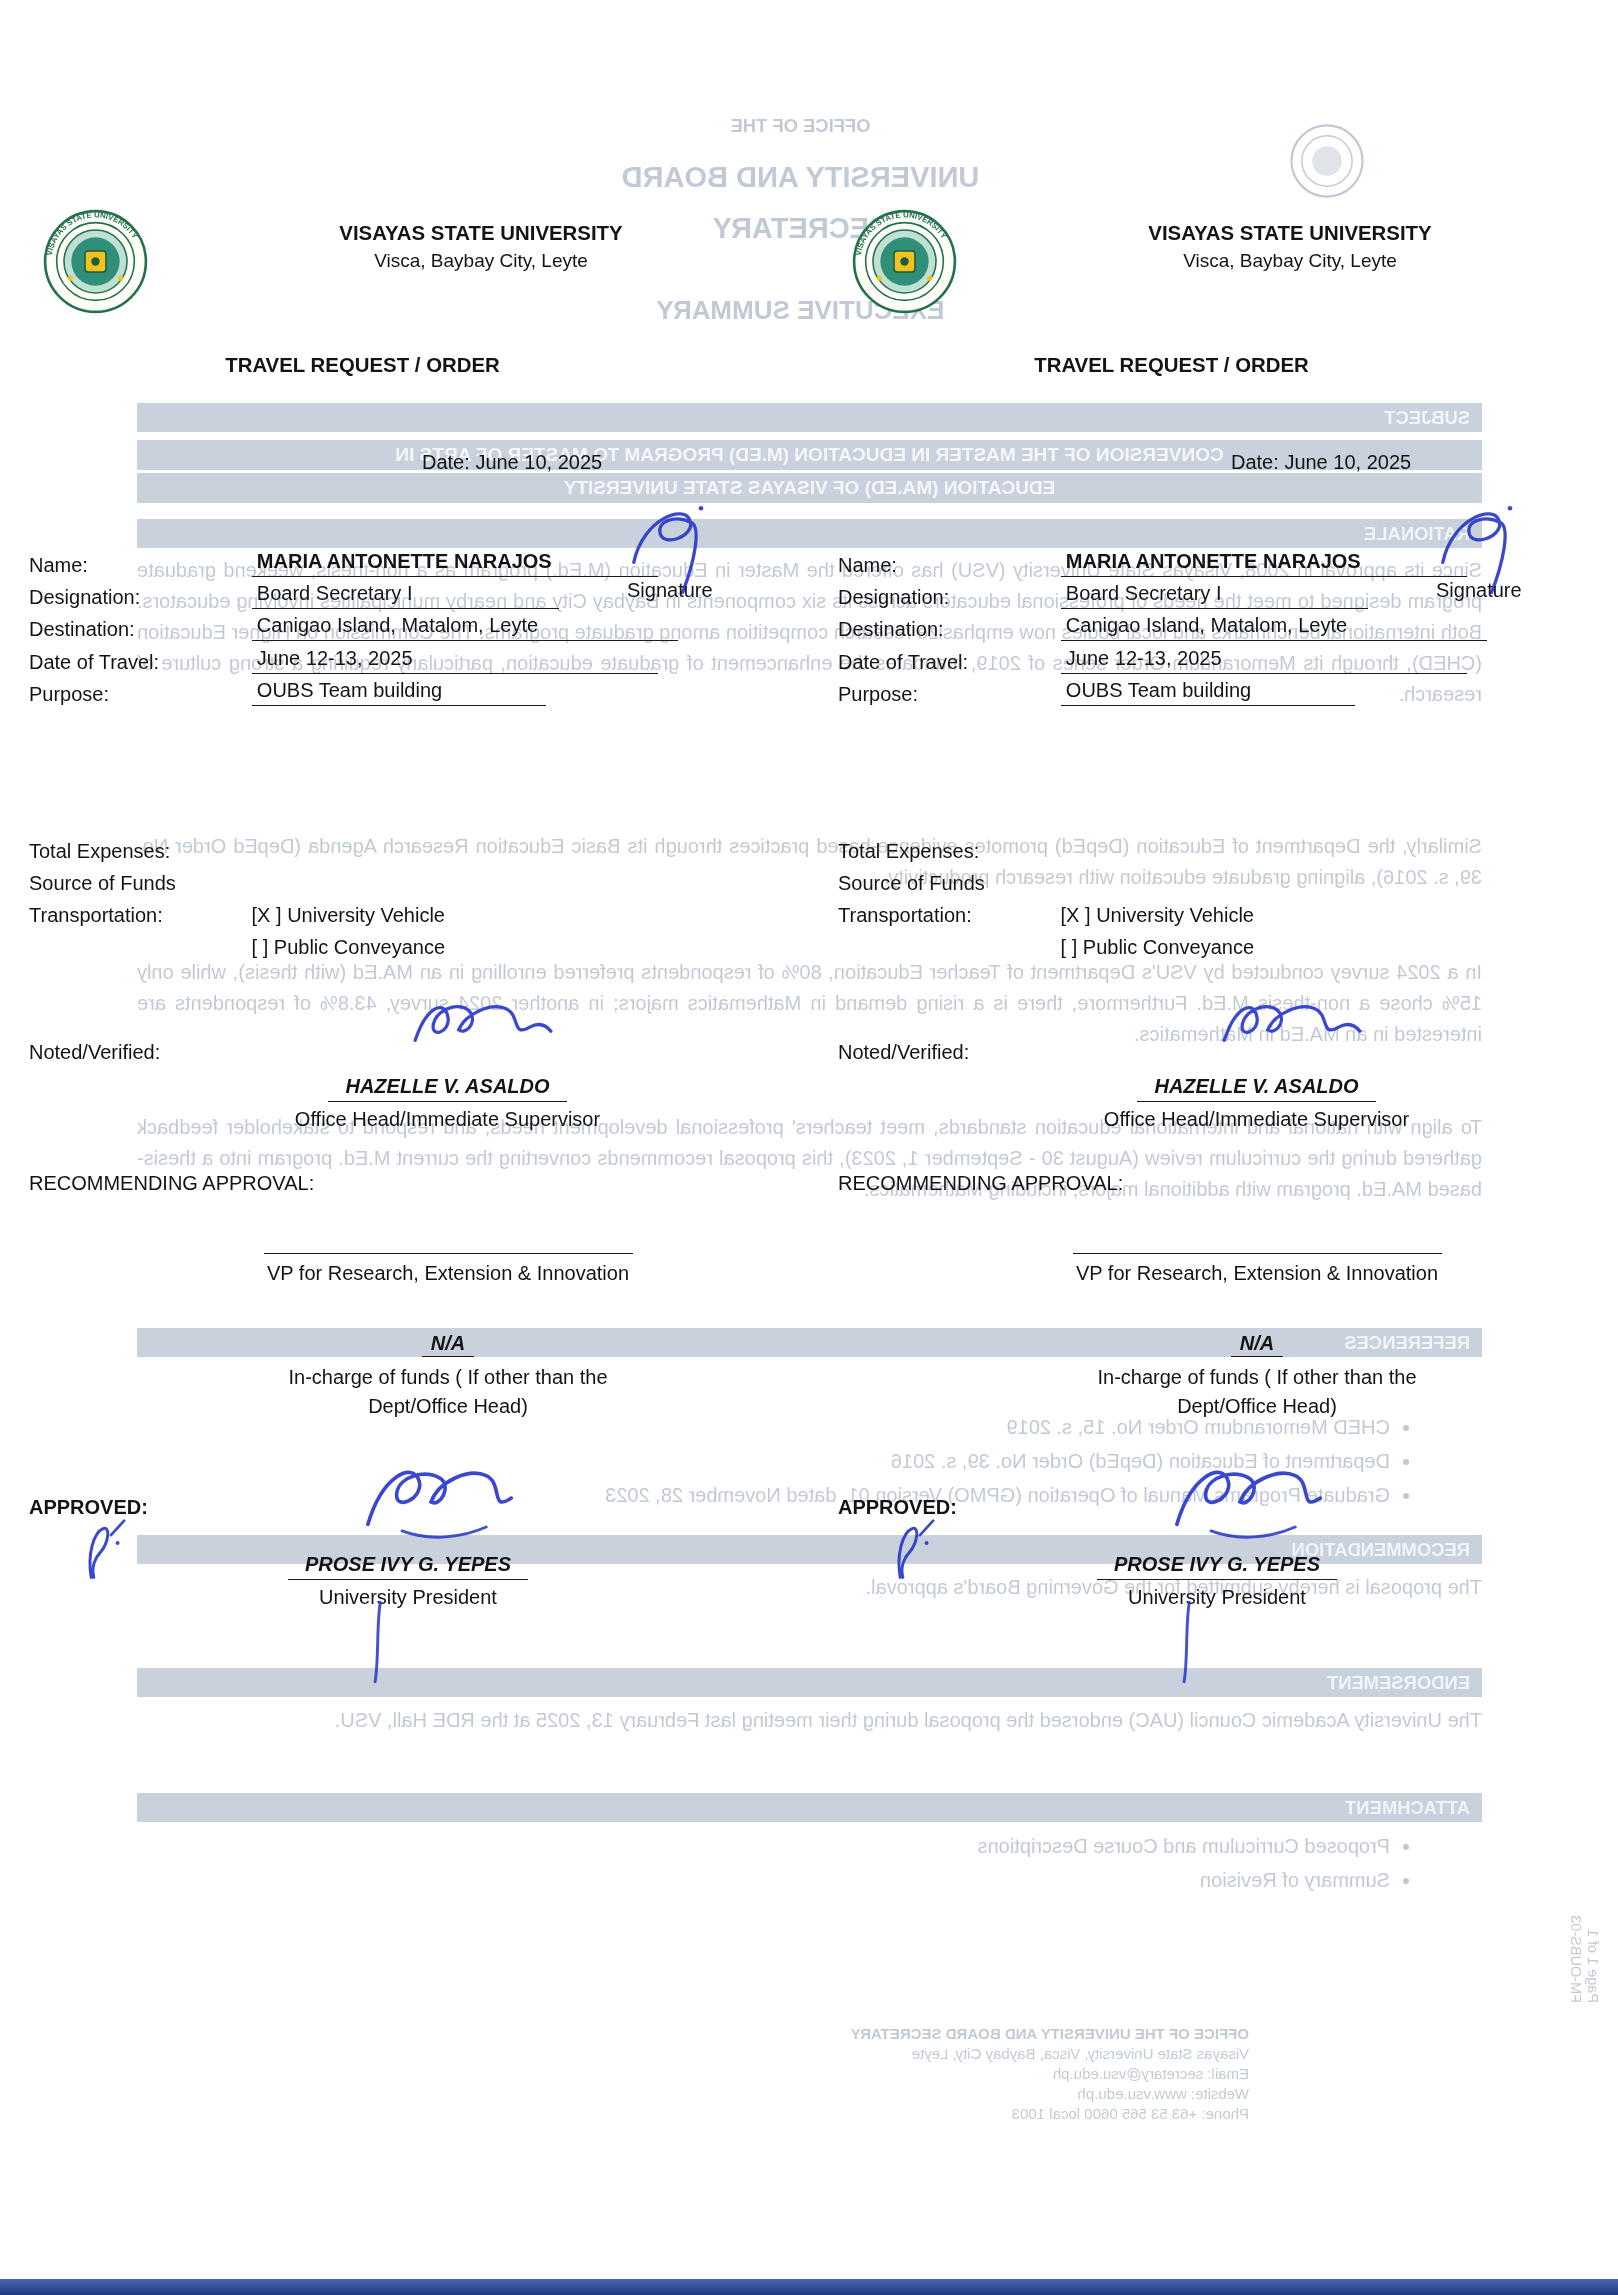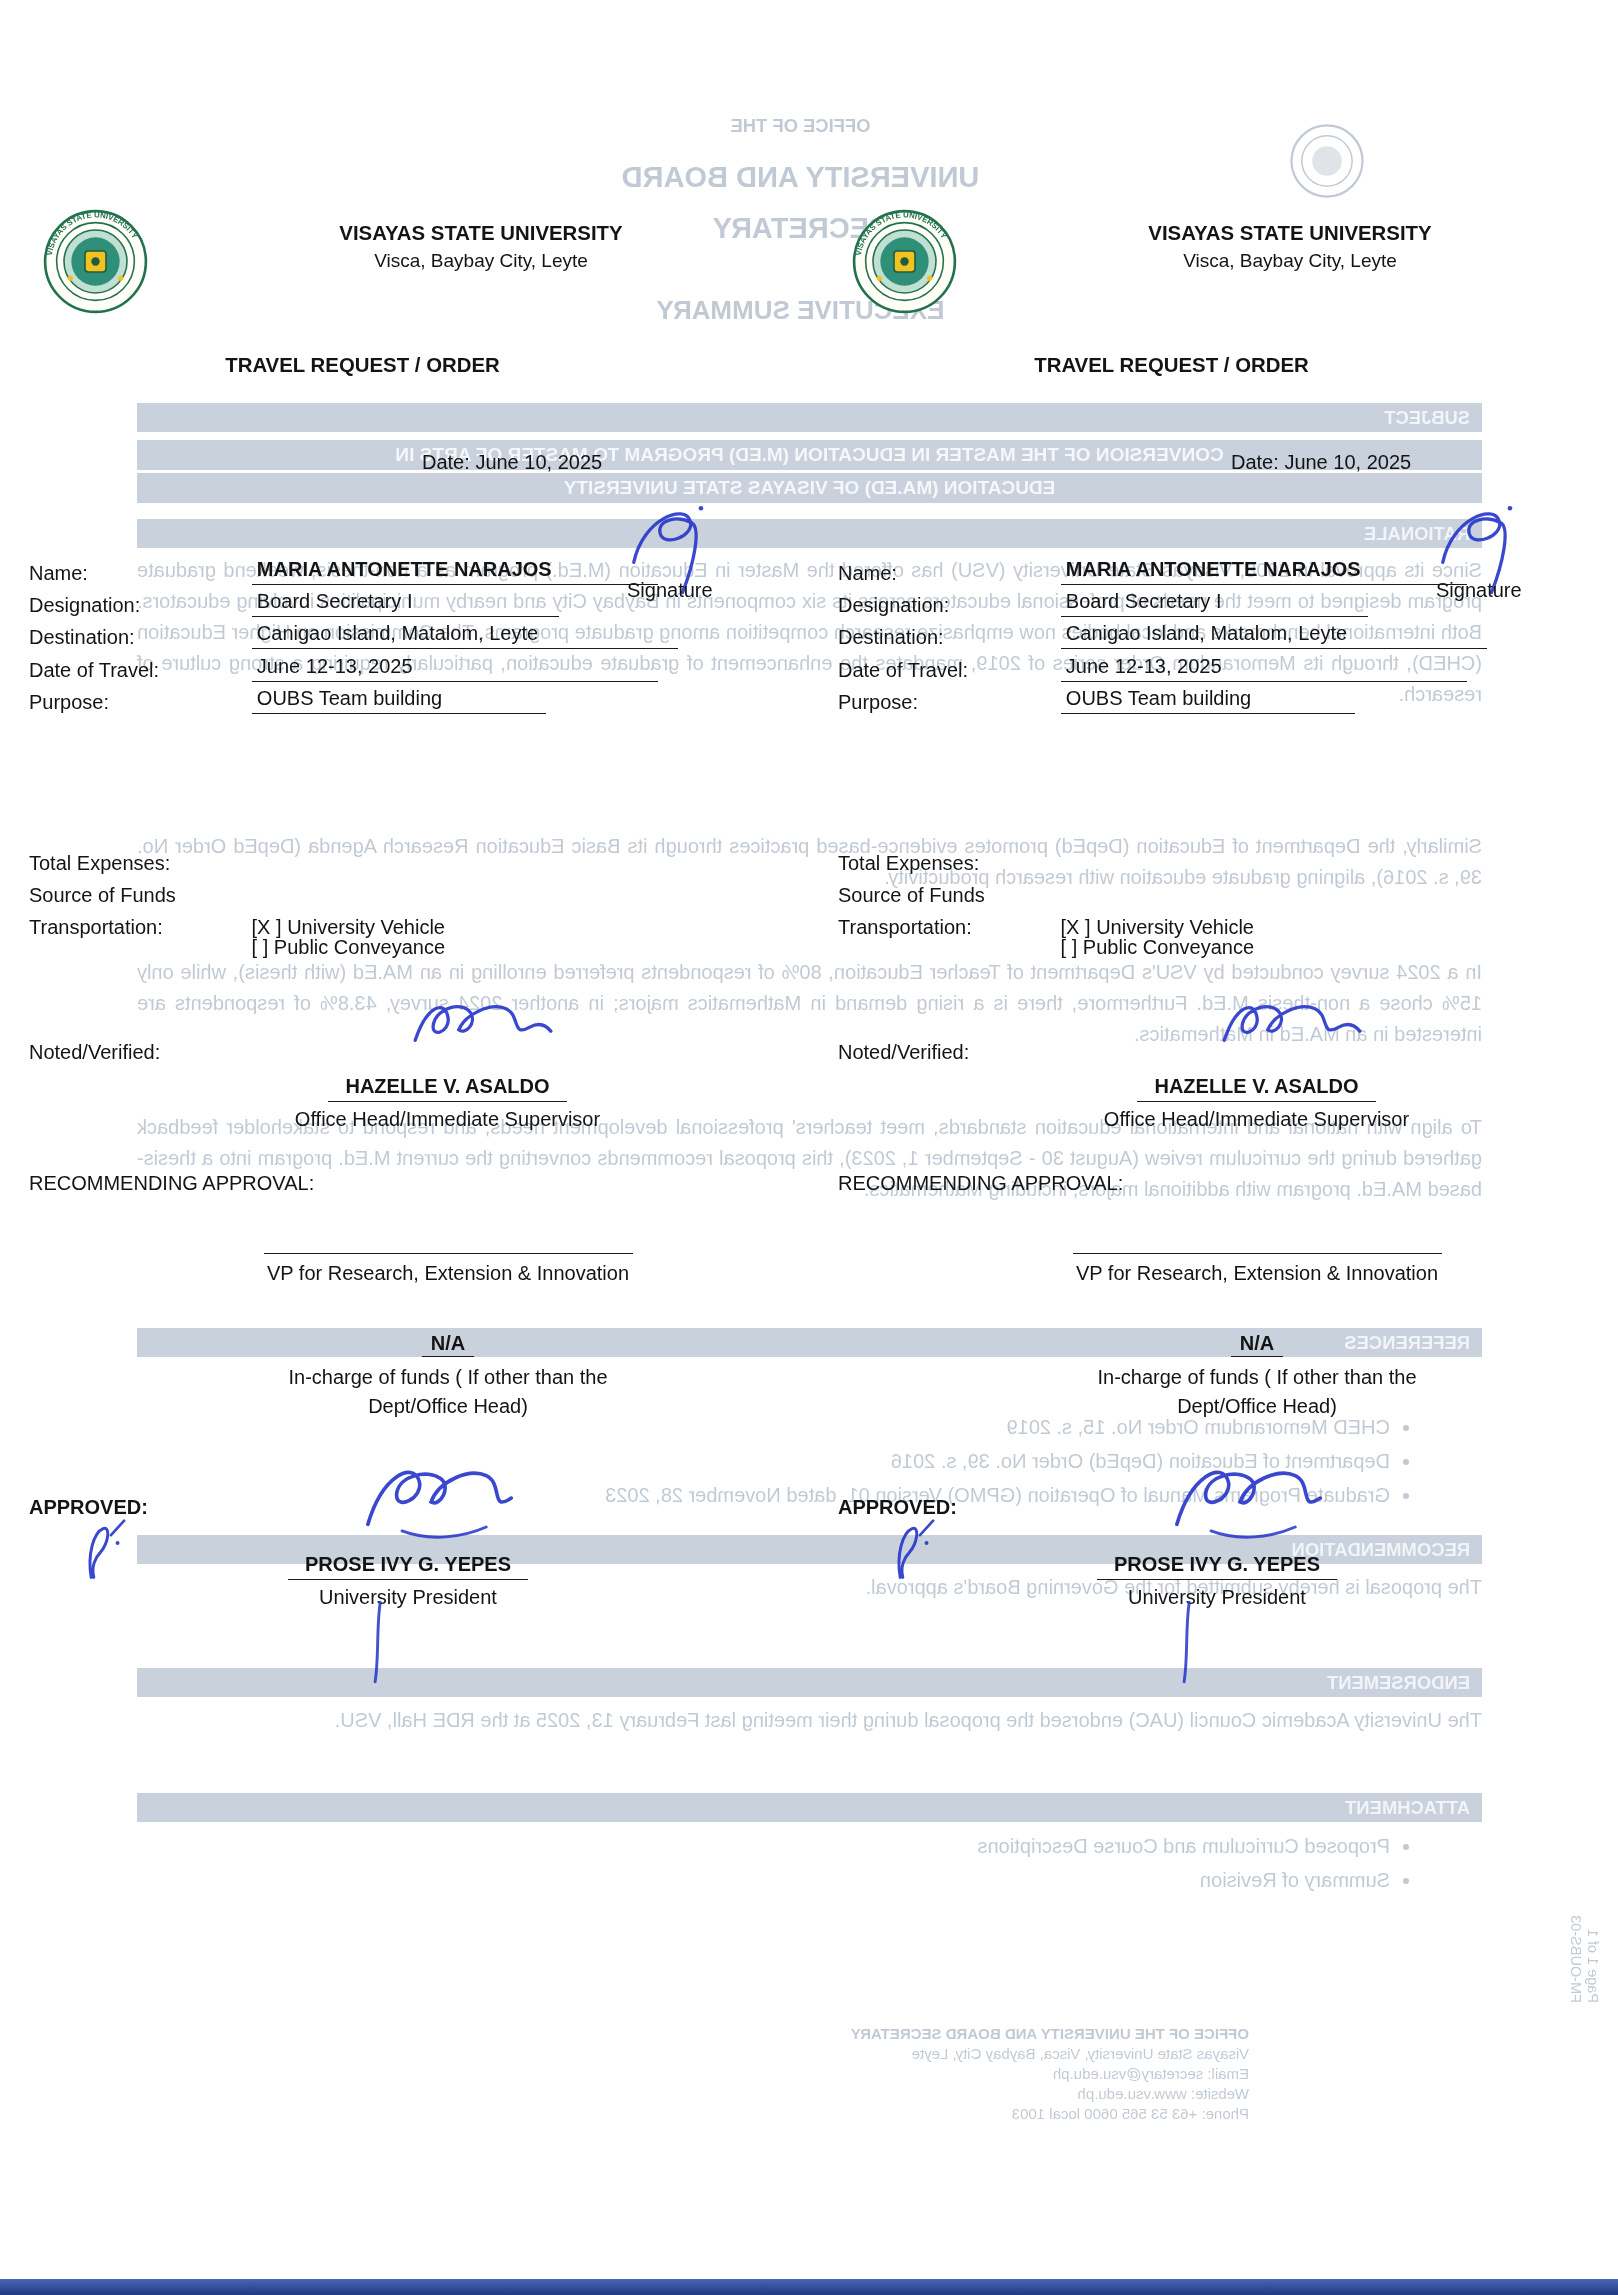--- a/index.html
+++ b/index.html
@@ -44,35 +44,35 @@
   .abs{position:absolute;}
 
   .logo-box{left:43px; top:25px; width:105px; height:105px;}
   .uni-block{left:191px; top:38px; width:580px; text-align:center;}
   .uni-name{font-weight:bold; font-size:20.4px;}
   .uni-addr{font-size:19px; margin-top:5.3px;}
   .form-title{left:53px; top:170px; width:619px; text-align:center; font-weight:bold; font-size:20.4px;}
   .date-line{left:422px; top:267px; font-size:20px;}
 
   .frow{left:29px; height:32px; white-space:nowrap;}
-  .flabel{display:inline-block; width:217px; vertical-align:bottom;margin-top:12px;}
+  .flabel{display:inline-block; width:217px; vertical-align:bottom;}
   .uline{border-bottom:1.3px solid #1a1a1a; padding:0 6.6px 2.6px 5.3px; display:inline-block; vertical-align:bottom;}
   .bold{font-weight:bold;}
 
   .sig-label{left:627px; top:395px;}
   .sig-svg{overflow:visible;}
   .sig1{left:614px; top:315px;}
   .sig2{left:407px; top:805px;}
   .sig3{left:356px; top:1268px;}
   .initials{left:74px; top:1330px;}
   .penstroke{left:366px; top:1415px;}
 
   .noted-name-block{left:250px; width:395px; text-align:center;}
   .center-block{left:204px; width:488px; text-align:center;}
-  .name-uline{display:inline-block; border-bottom:1.3px solid #1a1a1a; padding:0 17px 2.6px 17px; font-weight:bold;}
+  .name-uline{display:inline-block; border-bottom:1.3px solid #1a1a1a; padding:0 17px 2.6px 17px; font-weight:bold;font-style:italic;}
   .vp-line{left:264px; top:1069px; width:369px; border-top:1.3px solid #1a1a1a; height:0;}
 
   .bottom-strip{position:absolute; left:0; right:0; bottom:0; height:16px;
     background:linear-gradient(#4a66b4,#1d3a80);}
 </style>
 </head>
 <body>
 
 <div class="page">
 

